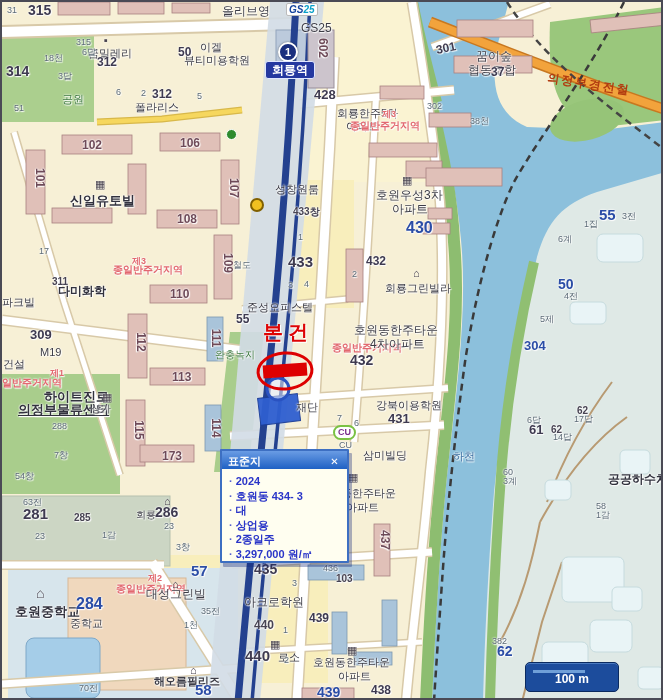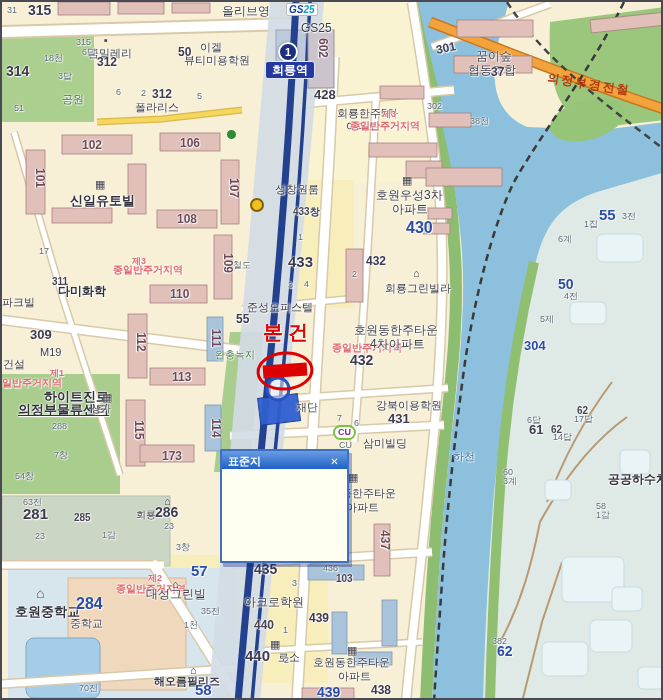--- a/index.html
+++ b/index.html
@@ -264,21 +264,21 @@
       <span class="lb redbig" style="left: 261px; top: 320px;">본건</span>
       <span class="lb grn" style="left: 213px; top: 348px; font-size: 10px;">완충녹지</span>
       <span class="lb n" style="left: 352px; top: 322px; font-size: 12px;">호원동한주타운</span>
       <span class="lb red" style="left: 330px; top: 341px;">종일반주거지역</span>
       <span class="lb n" style="left: 368px; top: 336px; font-size: 12px;">4차아파트</span>
       <span class="lb num" style="left: 348px; top: 351px; font-size: 14px;">432</span>
       <span class="lb n" style="left: 374px; top: 398px;">강북이용학원</span>
       <span class="lb num" style="left: 386px; top: 410px;">431</span>
       <span class="lb n" style="left: 294px; top: 400px;">재단</span>
       <span class="lb sm" style="left: 337px; top: 439px;">CU</span>
-      <span class="lb n" style="left: 361px; top: 436px; text-align: right;">삼미빌딩</span>
+      <span class="lb n" style="left: 361px; top: 448px; text-align: right;">삼미빌딩</span>
       <span class="lb blu" style="left: 451px; top: 449px;">하천</span>
       <span class="lb n" style="left: 339px; top: 486px;">동한주타운</span>
       <span class="lb n" style="left: 333px; top: 500px;">차아파트</span>
       <span class="lb bnum" style="left: 373px; top: 532px; transform: rotate(90deg);">437</span>
       <span class="lb sm" style="left: 321px; top: 562px;">436</span>
       <span class="lb smd" style="left: 334px; top: 572px;">103</span>
       <span class="lb num" style="left: 252px; top: 560px; font-size: 14px;">435</span>
       <span class="lb numb" style="left: 189px; top: 561px; font-size: 15px;">57</span>
       <span class="lb n" style="left: 242px; top: 594px; font-size: 12px;">아크로학원</span>
       <span class="lb smd" style="left: 252px; top: 617px; font-size: 12px;">440</span>
@@ -395,16 +395,28 @@
   </div>
 
   <div class="line-badge">1</div>
   <div class="station">회룡역</div>
 
   <div class="popup">
     <div class="ptitle">
       <span>표준지</span>
       <span class="pclose">✕</span>
     </div>
+    <div class="pbody" id="popup-body">
+        <div class="pitem"><span class="bullet">·</span>2024</div>
+        <div class="pitem"><span class="bullet">·</span>호원동 434- 3</div>
+        <div class="pitem"><span class="bullet">·</span>대</div>
+        <div class="pitem"><span class="bullet">·</span>상업용</div>
+        <div class="pitem"><span class="bullet">·</span>2종일주</div>
+        <div class="pitem"><span class="bullet">·</span>3,297,000 원/㎡</div>
+      </div>
   </div>
 
+  <div class="scalebar">
+    <div class="line"></div>
+    <div class="txt">100 m</div>
+  </div>
 
 </div>
 
 </body></html>

